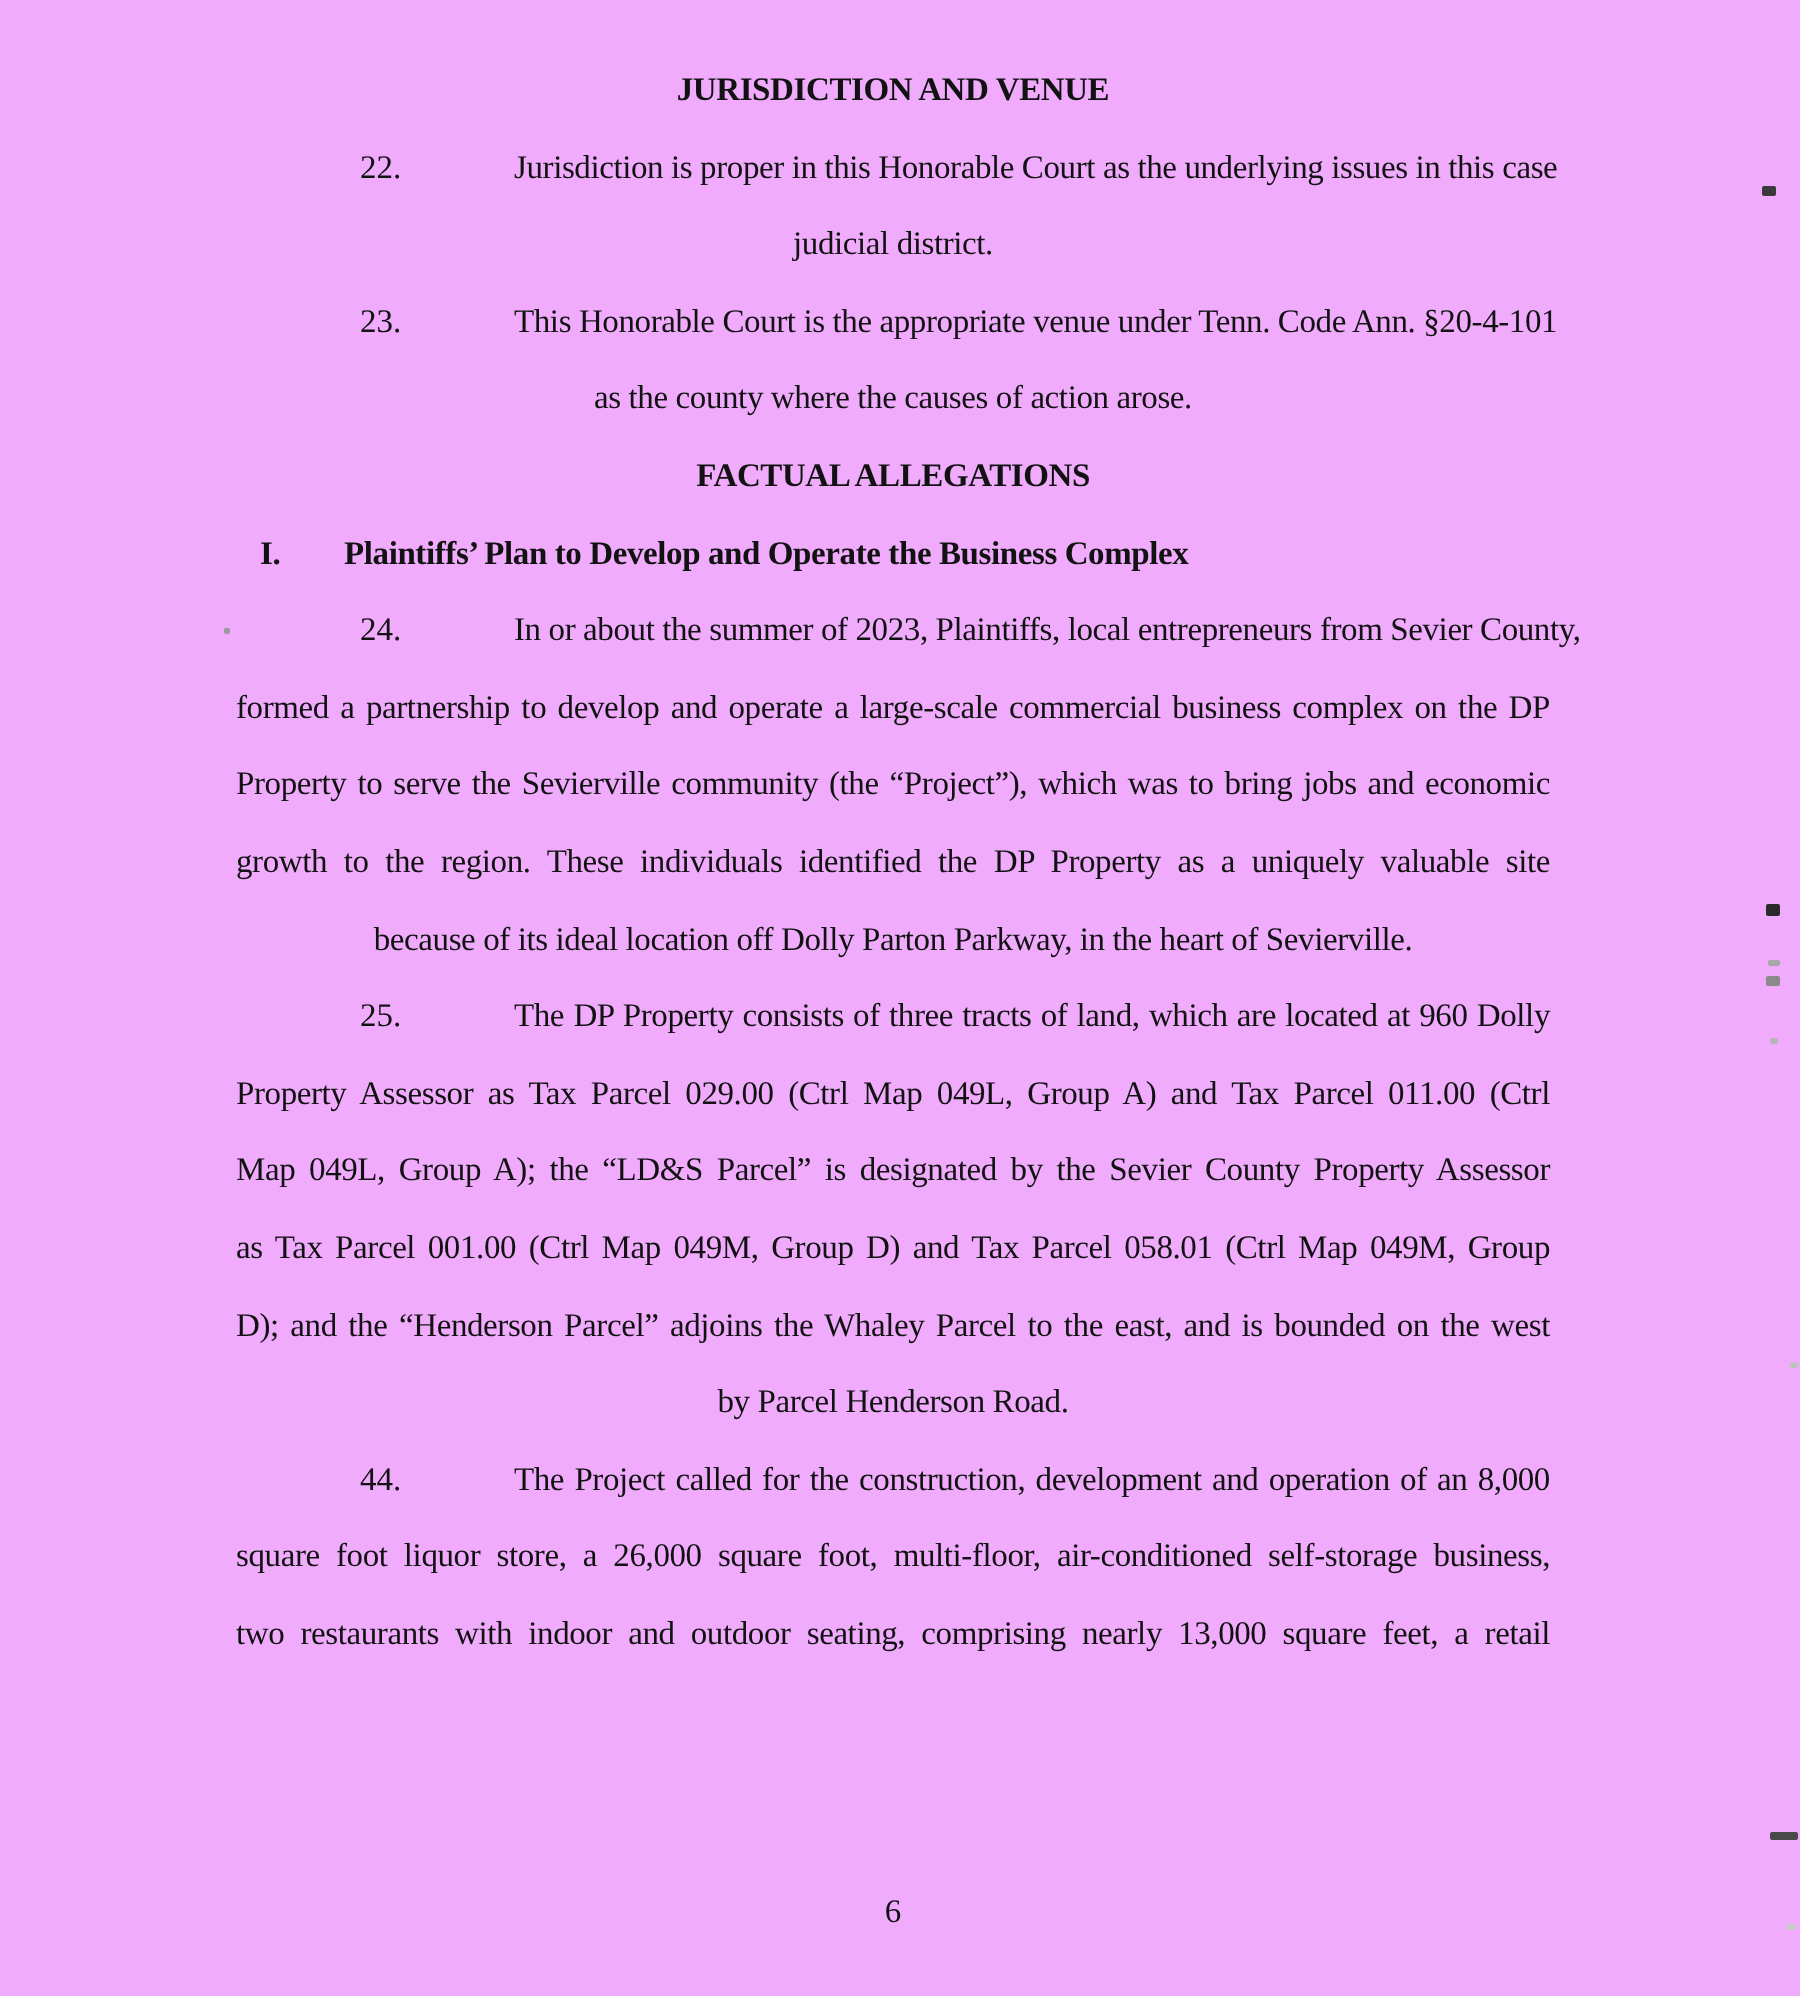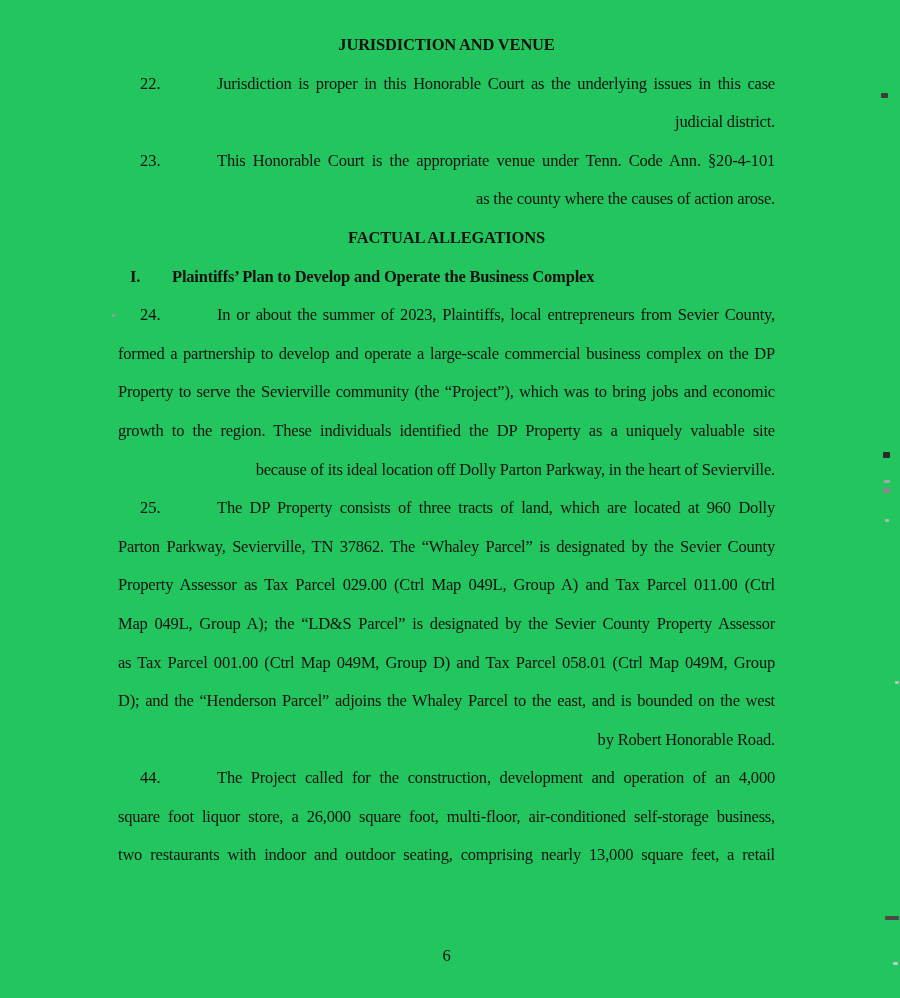--- a/index.html
+++ b/index.html
@@ -4,21 +4,21 @@
 <style>
   html, body {
     margin: 0;
     padding: 0;
     background: #ffffff;
   }
   .page {
     position: relative;
     width: 900px;
     height: 998px;
-    background: #22c55e;
+    background: #f0abfc;
     overflow: hidden;
     font-family: "Liberation Serif", "DejaVu Serif", serif;
     color: #121212;
   }
   .content {
     position: absolute;
     left: 118px;
     top: 26px;
     width: 657px;
     font-size: 16.5px;
@@ -27,31 +27,31 @@
   }
   .ln {
     white-space: nowrap;
     height: 38.6px;
   }
   .j {
     text-align: justify;
     text-align-last: justify;
   }
   .end {
-    text-align: right;
+    text-align: center;
   }
   .center-head {
     text-align: center;
     text-align-last: center;
     font-weight: bold;
   }
   .pnum {
     display: inline-block;
     width: 77px;
-    margin-left: 22px;
+    margin-left: 62px;
     letter-spacing: 0;
   }
   .sec-numeral {
     display: inline-block;
     width: 42px;
     margin-left: 12px;
     font-weight: bold;
   }
   .sec-title {
     font-weight: bold;
@@ -106,30 +106,29 @@
     <div>
       <div class="ln j"><span class="pnum">24.</span><span>In or about the summer of 2023, Plaintiffs, local entrepreneurs from Sevier County,</span></div>
       <div class="ln j">formed a partnership to develop and operate a large-scale commercial business complex on the DP</div>
       <div class="ln j">Property to serve the Sevierville community (the “Project”), which was to bring jobs and economic</div>
       <div class="ln j">growth to the region.  These individuals identified the DP Property as a uniquely valuable site</div>
       <div class="ln end">because of its ideal location off Dolly Parton Parkway, in the heart of Sevierville.</div>
     </div>
 
     <div>
       <div class="ln j"><span class="pnum">25.</span><span>The DP Property consists of three tracts of land, which are located at 960 Dolly</span></div>
-      <div class="ln j">Parton Parkway, Sevierville, TN 37862.  The “Whaley Parcel” is designated by the Sevier County</div>
       <div class="ln j">Property Assessor as Tax Parcel 029.00 (Ctrl Map 049L, Group A) and Tax Parcel 011.00 (Ctrl</div>
       <div class="ln j">Map 049L, Group A); the “LD&amp;S Parcel” is designated by the Sevier County Property Assessor</div>
       <div class="ln j">as Tax Parcel 001.00 (Ctrl Map 049M, Group D) and Tax Parcel 058.01 (Ctrl Map 049M, Group</div>
       <div class="ln j">D); and the “Henderson Parcel” adjoins the Whaley Parcel to the east, and is bounded on the west</div>
-      <div class="ln end">by Robert Honorable Road.</div>
+      <div class="ln end">by Parcel Henderson Road.</div>
     </div>
 
     <div>
-      <div class="ln j"><span class="pnum">44.</span><span>The Project called for the construction, development and operation of an 4,000</span></div>
+      <div class="ln j"><span class="pnum">44.</span><span>The Project called for the construction, development and operation of an 8,000</span></div>
       <div class="ln j">square foot liquor store, a 26,000 square foot, multi-floor, air-conditioned self-storage business,</div>
       <div class="ln j">two restaurants with indoor and outdoor seating, comprising nearly 13,000 square feet, a retail</div>
     </div>
 
   </div>
 
   <div class="page-number">6</div>
 
   <div class="artifact a1"></div>
   <div class="artifact a2"></div>

